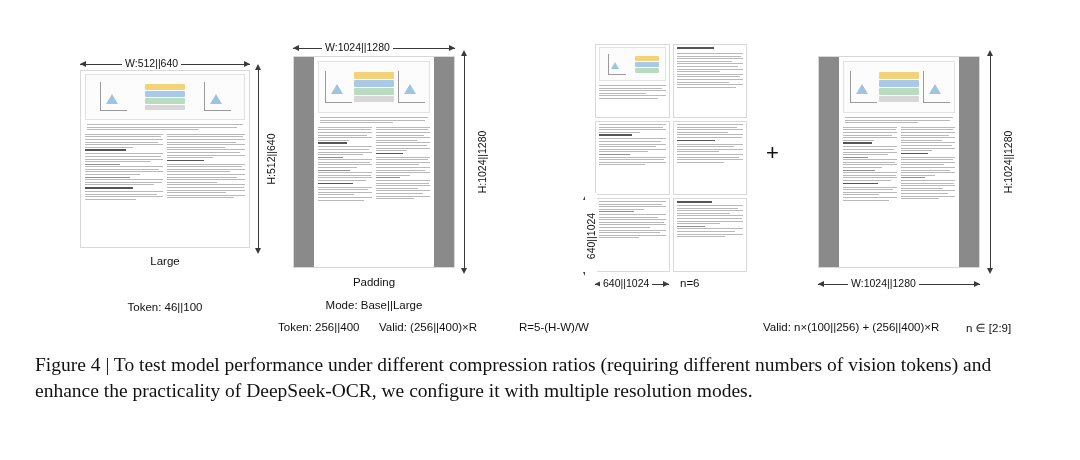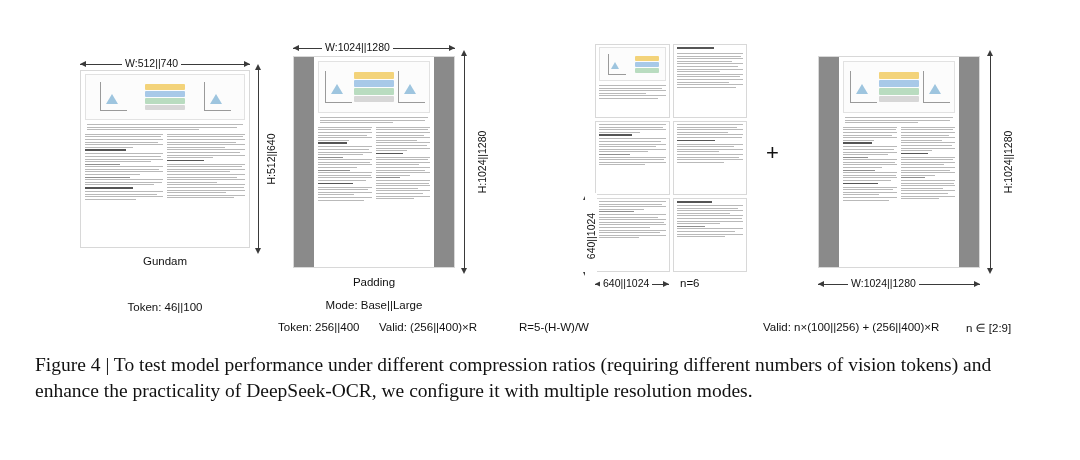--- a/index.html
+++ b/index.html
@@ -169,21 +169,21 @@
   }
 </style>
 </head>
 <body>
 
 <div class="figure-area">
 
   <div class="dim-h-line" style="left:80px; top:64px; width:170px;"></div>
   <div class="arrow left" style="left:80px; top:60.5px;"></div>
   <div class="arrow right" style="left:244px; top:60.5px;"></div>
-  <div class="dim-label" style="left:122px; top:57px;">W:512||740</div>
+  <div class="dim-label" style="left:122px; top:57px;">W:512||640</div>
 
   <div class="dim-v-line" style="left:258px; top:70px; height:178px;"></div>
   <div class="arrow up" style="left:254.5px; top:64px;"></div>
   <div class="arrow down" style="left:254.5px; top:248px;"></div>
   <div class="dim-label vert" style="left:228px; top:153px; width:80px; text-align:center;">H:512||640</div>
 
   <div class="page" style="position:absolute; left:80px; top:70px; width:170px; height:178px;">
     <div class="page-inner">
       <div class="fig-block" style="height:46px;">
         <div class="mini-chart" style="width:34px;height:34px;">
@@ -260,21 +260,21 @@
             <div class="tline" style="width:99%"></div>
           <div class="tline" style="width:100%"></div>
             <div class="tline" style="width:76%"></div>
           <div class="tline" style="width:100%"></div>
             <div class="tline" style="width:86%"></div>
         </div>
       </div>
     </div>
   </div>
 
-  <div class="caption-line" style="left:80px; top:255px; width:170px;">Gundam</div>
+  <div class="caption-line" style="left:80px; top:255px; width:170px;">Large</div>
   <div class="caption-line mode-line" style="left:80px; top:301px; width:170px;">Token: 46||100</div>
 
   <div class="dim-h-line" style="left:293px; top:48px; width:162px;"></div>
   <div class="arrow left" style="left:293px; top:44.5px;"></div>
   <div class="arrow right" style="left:449px; top:44.5px;"></div>
   <div class="dim-label" style="left:322px; top:41px;">W:1024||1280</div>
 
   <div class="dim-v-line" style="left:464px; top:56px; height:212px;"></div>
   <div class="arrow up" style="left:460.5px; top:50px;"></div>
   <div class="arrow down" style="left:460.5px; top:268px;"></div>

